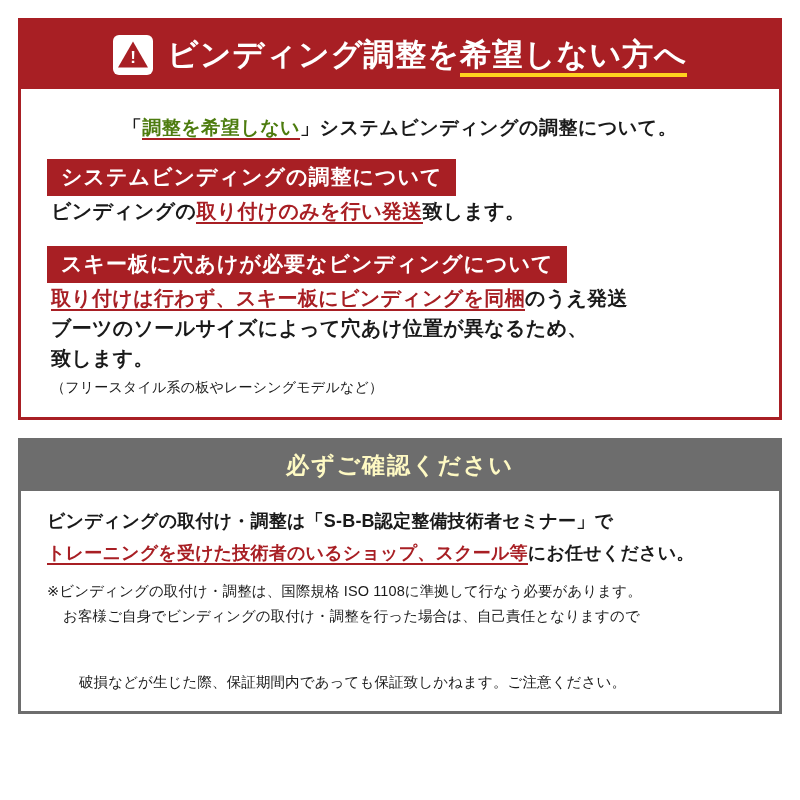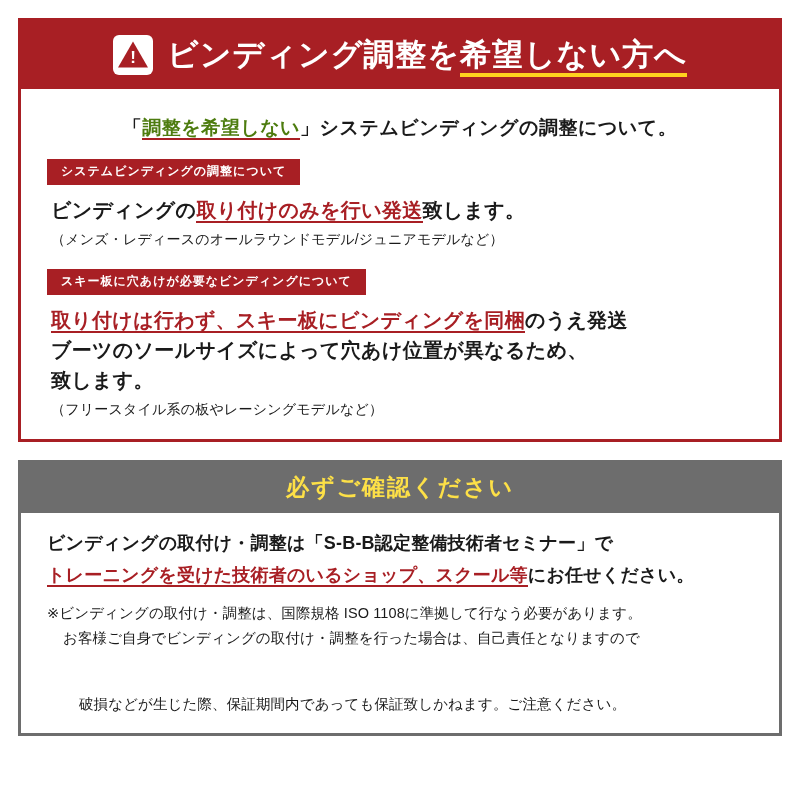--- a/index.html
+++ b/index.html
@@ -79,25 +79,25 @@
   }
   .lead .red-ul {
     color: #4d7c0f;
     border-bottom: 2px solid #a81f24;
   }
 
   .sec-title {
     display: inline-block;
     background: #a81f24;
     color: #ffffff;
-    font-size: 12px;
+    font-size: 21px;
     font-weight: bold;
     padding: 4px 14px 5px 14px;
     letter-spacing: 1px;
-    margin-bottom: 10px;
+    margin-bottom: 0;
   }
   .sec-body {
     font-size: 20px;
     font-weight: bold;
     letter-spacing: 0.3px;
     line-height: 1.5;
     padding-left: 4px;
   }
   .sec-body .mark {
     color: #a81f24;
@@ -112,21 +112,21 @@
   .gap { height: 20px; }
 
   
   .card-confirm {
     border: 3px solid #6d6d6d;
     margin-top: 18px;
     background: #ffffff;
   }
   .confirm-head {
     background: #6d6d6d;
-    color: #fde047;
+    color: #fef9c3;
     font-size: 23px;
     font-weight: bold;
     text-align: center;
     letter-spacing: 2px;
     padding: 9px 0 10px 0;
   }
   .confirm-body { padding: 18px 26px 16px 26px; }
   .confirm-line1 {
     font-size: 18px;
     font-weight: bold;
@@ -166,21 +166,20 @@
       <span class="banner-text"><span>ビンディング調整を</span><span class="ul-yellow">希望しない方へ</span></span>
     </div>
 
     <div class="body-main">
 
       <div class="lead"><span>「</span><span class="red-ul">調整を希望しない</span><span>」システムビンディングの調整について。</span></div>
 
       <div>
         <div class="sec-title">システムビンディングの調整について</div>
         <div class="sec-body"><span>ビンディングの</span><span class="mark">取り付けのみを行い発送</span><span>致します。</span></div>
-        <div class="note">（メンズ・レディースのオールラウンドモデル/ジュニアモデルなど）</div>
       </div>
 
       <div class="gap"></div>
 
       <div>
         <div class="sec-title">スキー板に穴あけが必要なビンディングについて</div>
         <div class="sec-body">
           <div><span class="mark">取り付けは行わず、スキー板にビンディングを同梱</span><span>のうえ発送</span></div>
           <div>ブーツのソールサイズによって穴あけ位置が異なるため、</div>
           <div>致します。</div>

